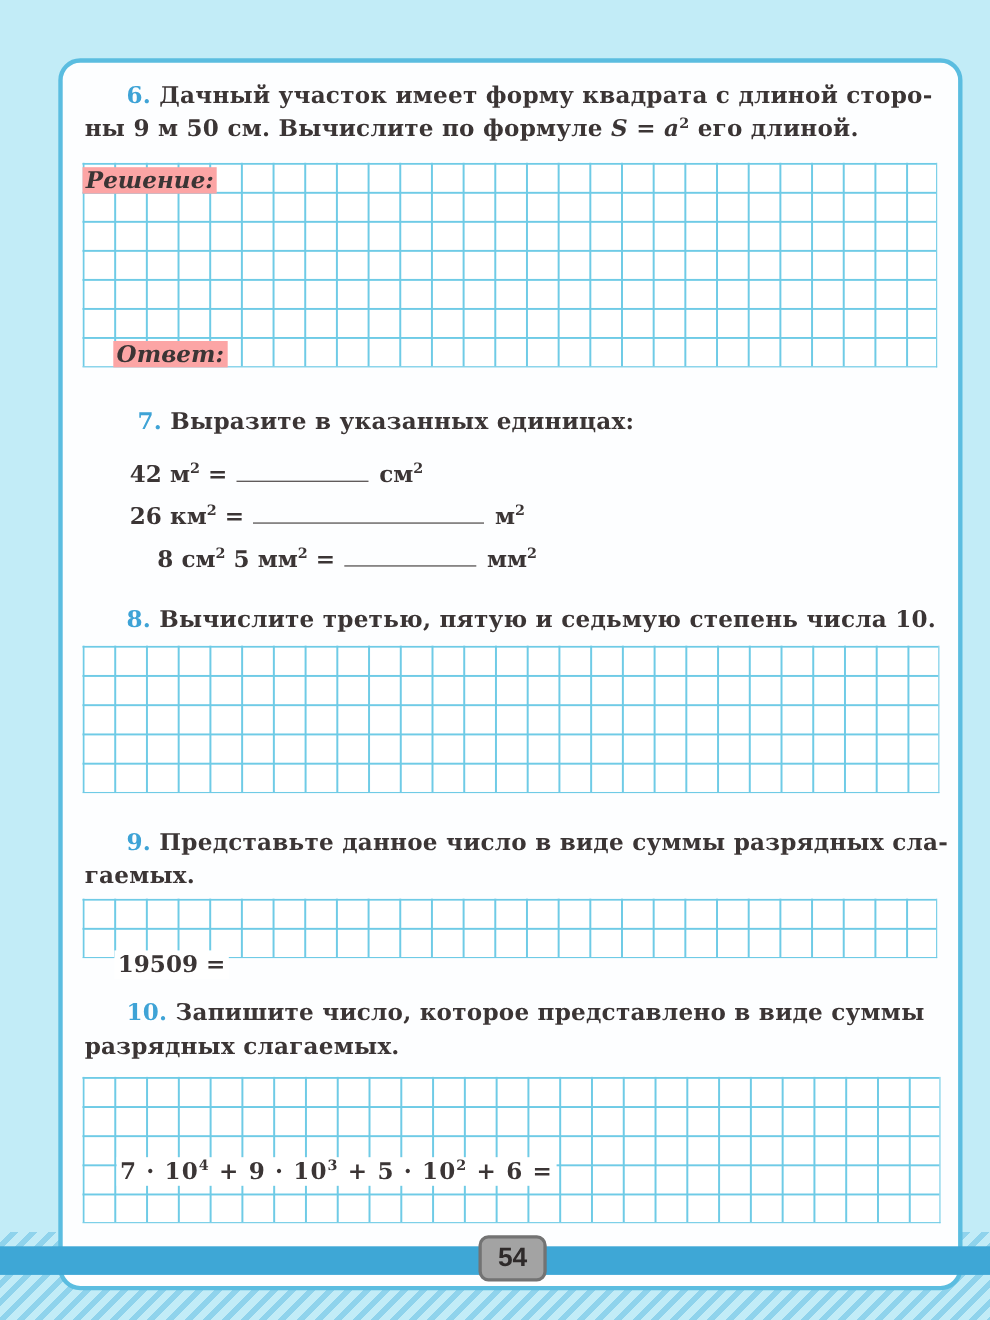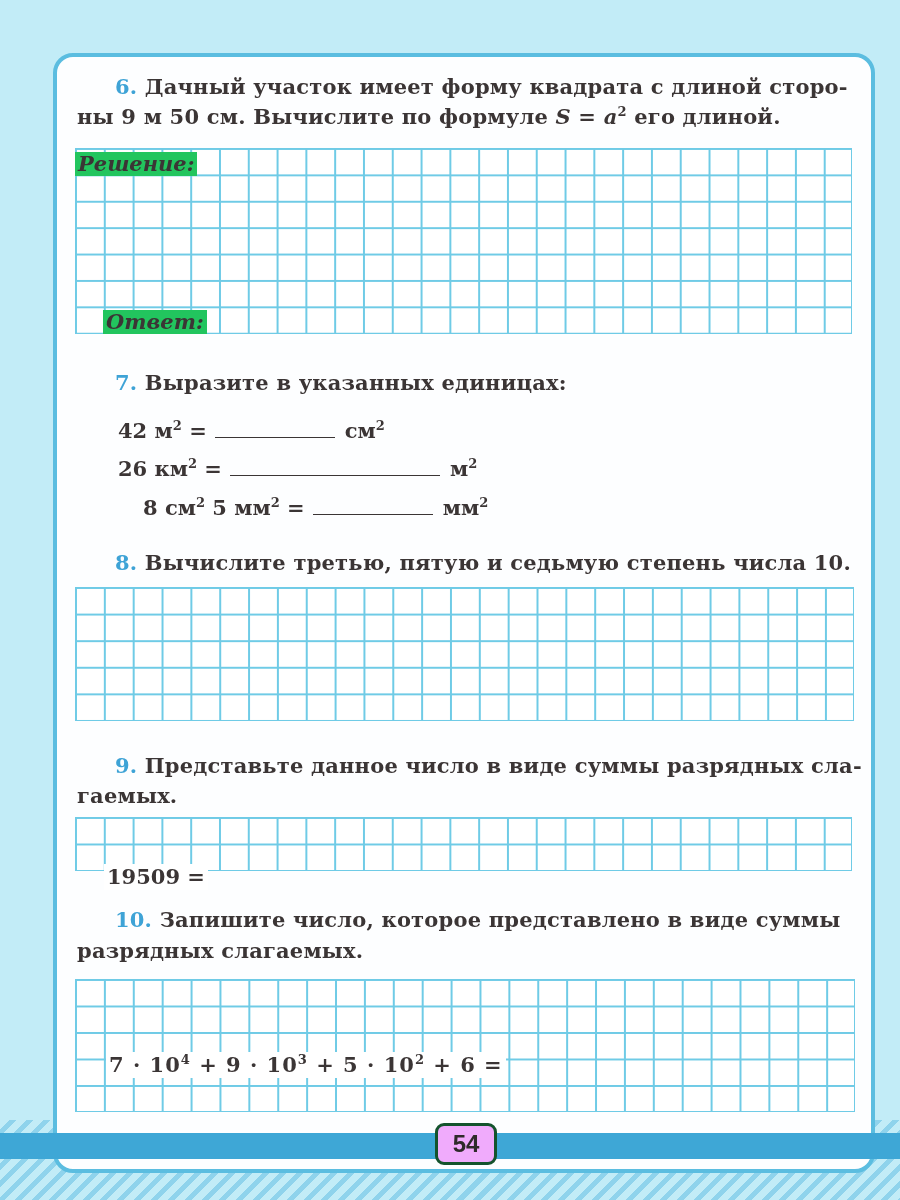--- a/index.html
+++ b/index.html
@@ -19,22 +19,22 @@
     background: #fdfeff;
     border: 4px solid #5bbde0;
     border-radius: 20px;
   }
   .bottom-bar {
     position: absolute; left: 0; top: 1133px; width: 900px; height: 26px;
     background: #3ea7d6;
   }
   .page-box {
     position: absolute; left: 435px; top: 1123px; width: 62px; height: 42px;
-    background: #f0abfc;
-    border: 3px solid #14532d;
+    background: #a3a3a3;
+    border: 3px solid #737373;
     border-radius: 9px;
     display: flex; align-items: center; justify-content: center;
     font-family: "Liberation Sans", "DejaVu Sans", sans-serif;
     font-weight: bold; font-size: 24px; color: #2e2a2a;
   }
   .task-text {
     position: absolute;
     font-size: 21px;
     font-weight: bold;
     line-height: 30px;
@@ -51,21 +51,21 @@
       linear-gradient(to right, #6fcbe6 1.5px, transparent 1.5px),
       linear-gradient(to bottom, #6fcbe6 1.5px, transparent 1.5px);
     border-right: 1.5px solid #6fcbe6;
     border-bottom: 1.5px solid #6fcbe6;
   }
   .grid-label {
     position: absolute;
     font-style: italic;
     font-weight: bold;
     font-size: 21px;
-    background: #22c55e;
+    background: #fca5a5;
     padding: 0 3px;
     line-height: 24px;
   }
   .grid-expr {
     position: absolute;
     font-weight: bold;
     font-size: 21px;
     background: #ffffff;
     padding: 0 3px;
     line-height: 26px;
@@ -99,21 +99,21 @@
   <span>Дачный участок имеет форму квадрата с длиной сторо-</span>
 </div>
 <div class="task-text" style="left:77px; top:102px;">
   <span>ны 9 м 50 см. Вычислите по формуле </span><span class="math-it">S</span><span> = </span><span class="math-it">a</span><sup>2</sup><span> его длиной.</span>
 </div>
 
 <div class="grid" style="left:75px; top:148px; width:777px; height:186px; background-size:28.8px 26.4px;"></div>
 <div class="grid-label" style="left:75px; top:152px;">Решение:</div>
 <div class="grid-label" style="left:75px; top:310px;margin-left:28px;">Ответ:</div>
 
-<div class="task-text" style="left:115px; top:368px;">
+<div class="task-text" style="left:125px; top:368px;">
   <span class="num">7.</span>
   <span>Выразите в указанных единицах:</span>
 </div>
 
 <div class="eq-line" style="left:118px; top:417px;">
   <span>42 м</span><sup>2</sup><span> =</span><span class="blank" style="width:120px;"></span><span>см</span><sup>2</sup>
 </div>
 <div class="eq-line" style="left:118px; top:455px;">
   <span>26 км</span><sup>2</sup><span> =</span><span class="blank" style="width:210px;"></span><span>м</span><sup>2</sup>
 </div>

